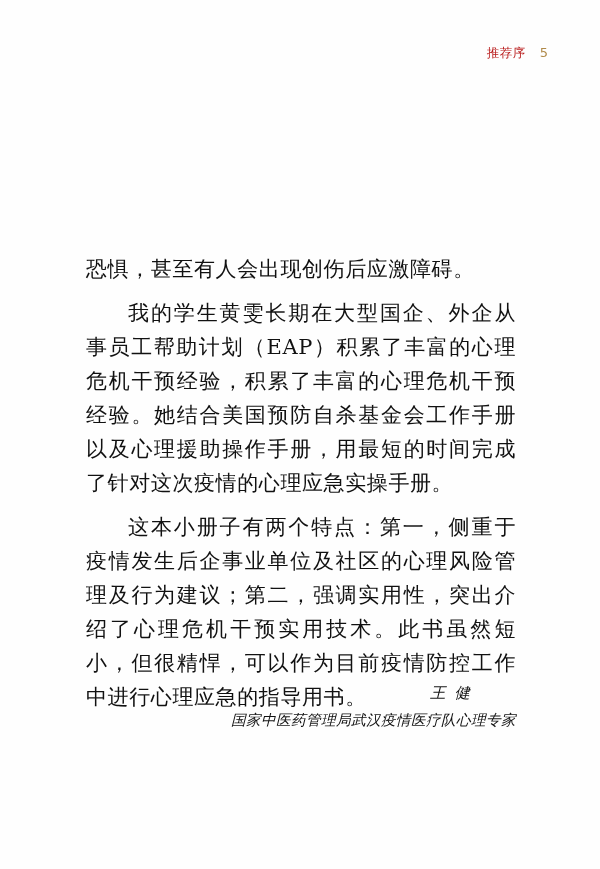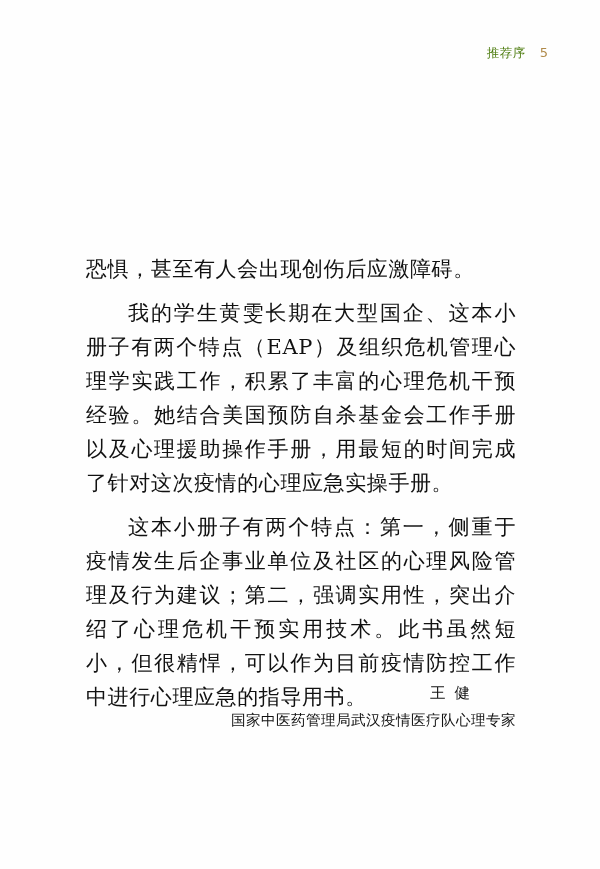--- a/index.html
+++ b/index.html
@@ -28,21 +28,21 @@
     position: absolute;
     top: 45px;
     right: 52px;
     display: flex;
     align-items: baseline;
     gap: 14px;
     font-family: "DejaVu Sans", "Liberation Sans", sans-serif;
   }
   .header-title {
     font-size: 12.5px;
-    color: #4d7c0f;
+    color: #b91c1c;
     letter-spacing: 0.5px;
     font-family: "DejaVu Sans", "Liberation Sans", sans-serif;
   }
   .header-page-number {
     font-size: 13px;
     color: #b08a4a;
     font-family: "DejaVu Sans", "Liberation Sans", sans-serif;
   }
   .body-text {
     position: absolute;
@@ -66,20 +66,21 @@
   .para.no-space {
     margin-bottom: 8px;
   }
   .signature {
     position: absolute;
     left: 86px;
     top: 680px;
     width: 430px;
     text-align: right;
     font-family: "DejaVu Serif", "Liberation Serif", serif;
+    font-style: italic;
   }
   .sig-name {
     font-size: 15.5px;
     line-height: 27px;
     color: #111111;
     letter-spacing: 2px;
     padding-right: 44px;
   }
   .sig-line {
     font-size: 14.6px;
@@ -96,21 +97,21 @@
 
 <div class="page">
 
   <div class="header">
     <span class="header-title">推荐序</span>
     <span class="header-page-number">5</span>
   </div>
 
   <div class="body-text">
     <p class="para">恐惧，甚至有人会出现创伤后应激障碍。</p>
-    <p class="para indent">我的学生黄雯长期在大型国企、这本小册子有两个特点（EAP）及组织危机管理心理学实践工作，积累了丰富的心理危机干预经验。她结合美国预防自杀基金会工作手册以及心理援助操作手册，用最短的时间完成了针对这次疫情的心理应急实操手册。</p>
+    <p class="para indent">我的学生黄雯长期在大型国企、外企从事员工帮助计划（EAP）积累了丰富的心理危机干预经验，积累了丰富的心理危机干预经验。她结合美国预防自杀基金会工作手册以及心理援助操作手册，用最短的时间完成了针对这次疫情的心理应急实操手册。</p>
     <p class="para indent no-space">这本小册子有两个特点：第一，侧重于疫情发生后企事业单位及社区的心理风险管理及行为建议；第二，强调实用性，突出介绍了心理危机干预实用技术。此书虽然短小，但很精悍，可以作为目前疫情防控工作中进行心理应急的指导用书。</p>
   </div>
 
   <div class="signature">
     <div class="sig-name">王 健</div>
     <div class="sig-line">国家中医药管理局武汉疫情医疗队心理专家</div>
   </div>
 
 </div>
 

